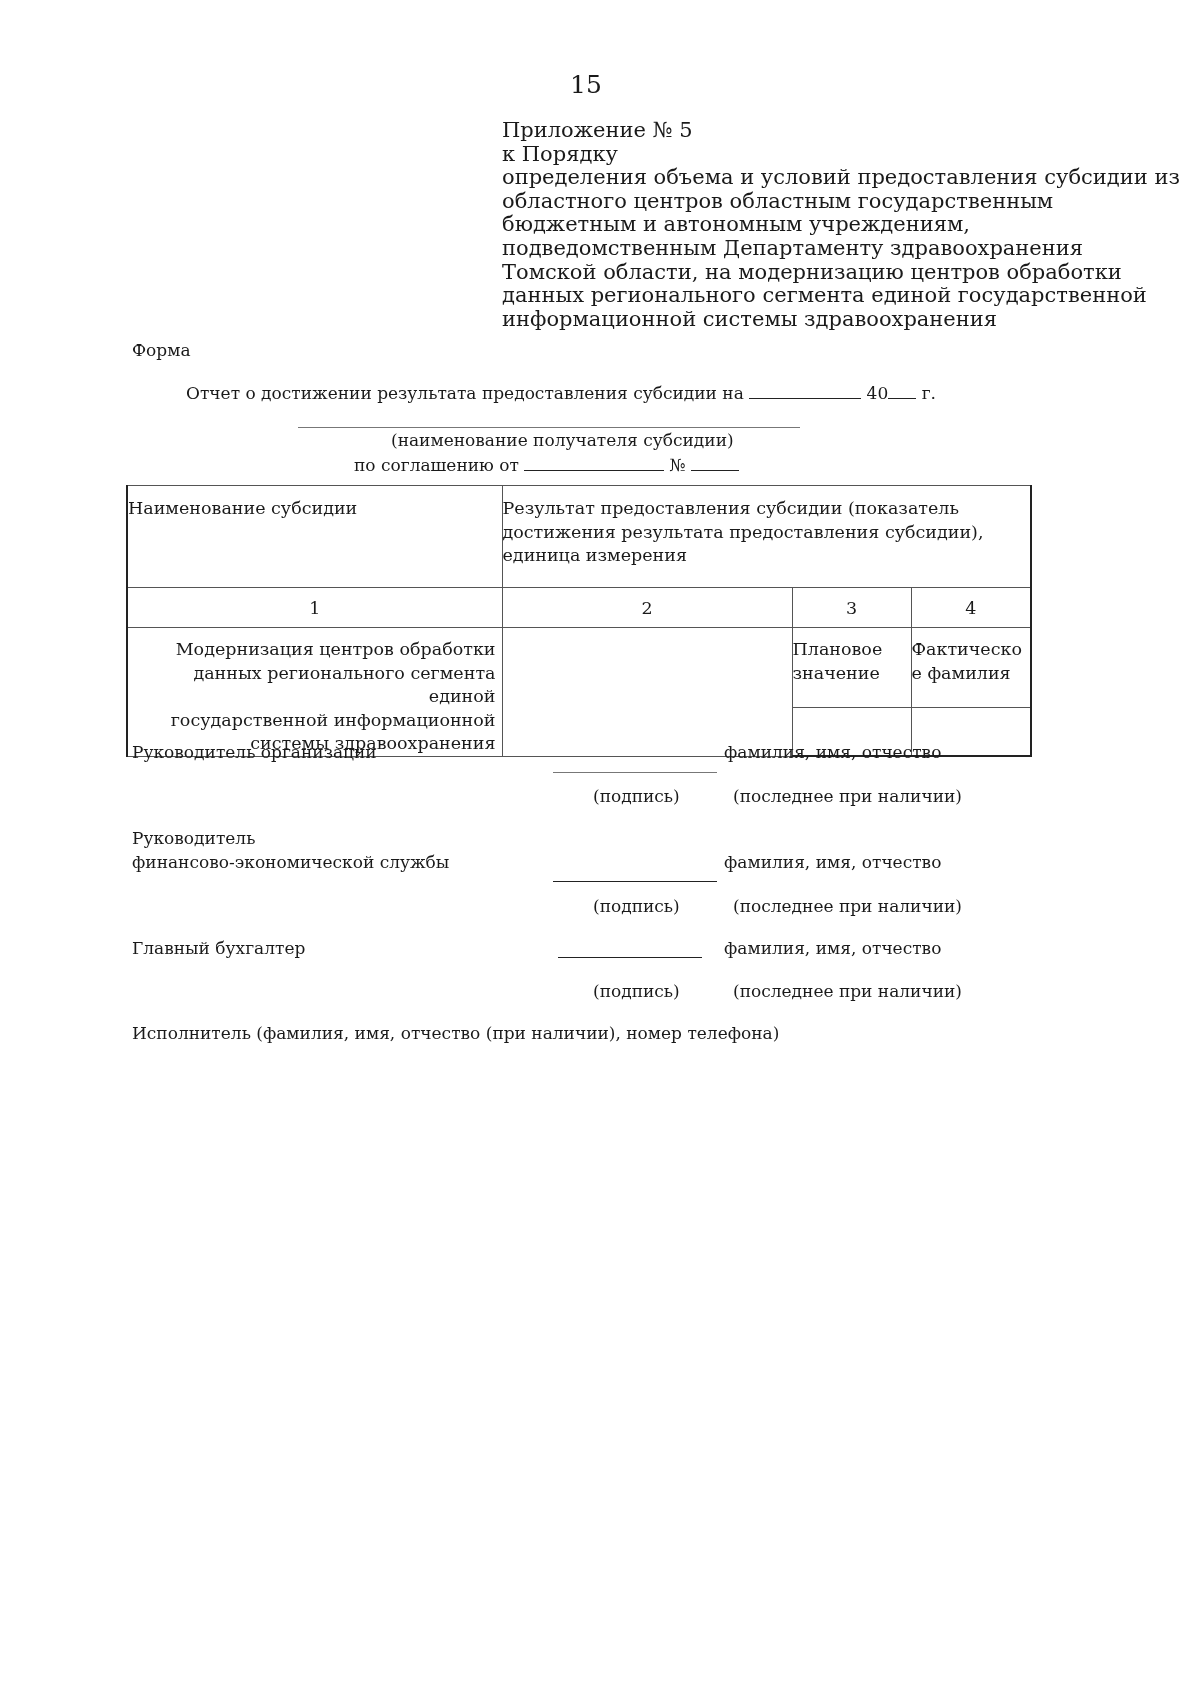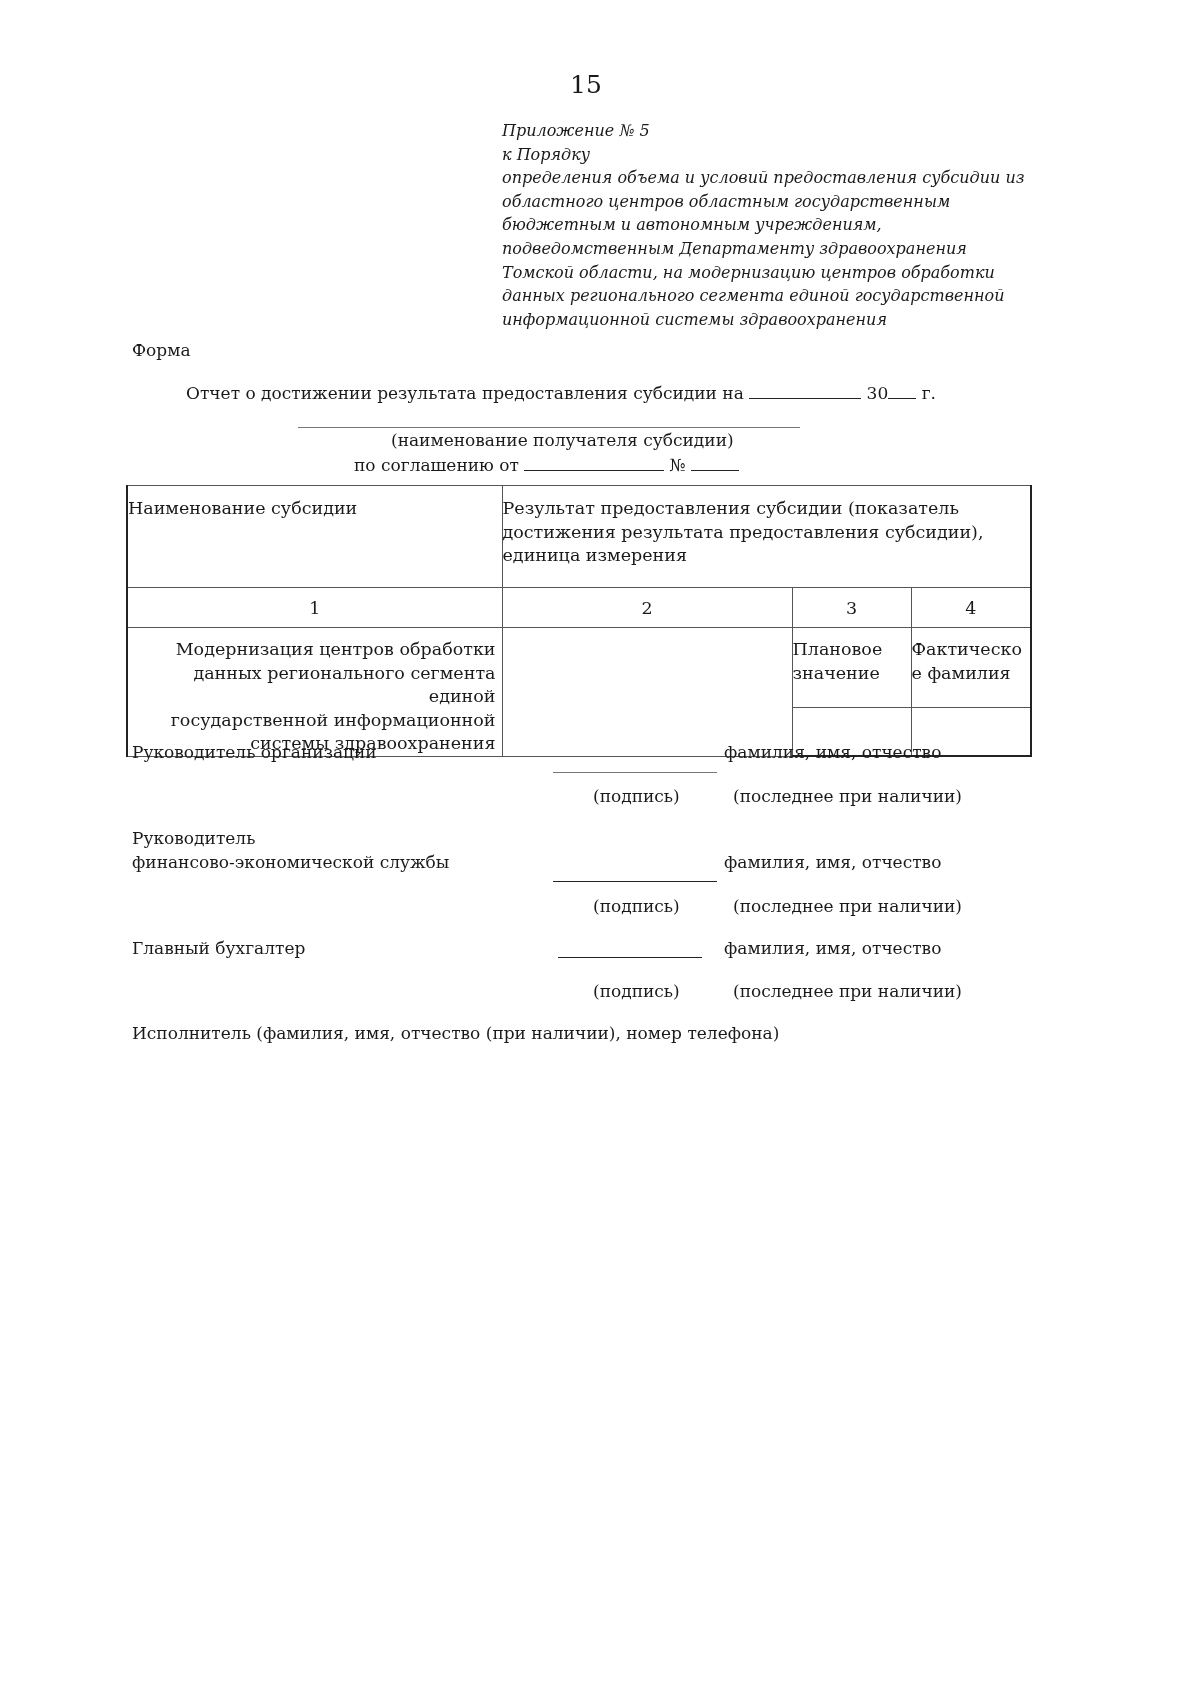--- a/index.html
+++ b/index.html
@@ -3,21 +3,21 @@
   <meta charset="utf-8">
   <style>
     html, body { margin: 0; padding: 0; background: #ffffff; }
     body {
       width: 1200px; height: 1698px; position: relative; overflow: hidden;
       font-family: "DejaVu Serif", "Liberation Serif", serif;
       color: #1a1a1a; font-size: 17px;
     }
     .abs { position: absolute; white-space: nowrap; line-height: 1; }
     .page-num { left: 570px; top: 72px; font-size: 25px; }
-    .appendix { position: absolute; left: 502px; top: 119px; font-size: 16px; line-height: 23.6px; font-style: italic; }
+    .appendix { position: absolute; left: 502px; top: 119px; font-size: 21px; line-height: 23.6px; }
     .appendix div { white-space: nowrap; }
     .forma { left: 132px; top: 342px; }
     .title { left: 186px; top: 384px; }
     .blank { display: inline-block; border-bottom: 1.5px solid #222; vertical-align: baseline; height: 14px; }
     .rule { position: absolute; left: 298px; top: 427px; width: 502px; height: 0; border-top: 1.5px solid #777; }
     .recipient-caption { left: 383px; top: 432px; margin-left: 8px; }
     .agreement { left: 354px; top: 456px; }
 
     table.report {
       position: absolute; left: 126px; top: 485px; width: 904px;
@@ -55,21 +55,21 @@
   <div>Томской области, на модернизацию центров обработки</div>
   <div>данных регионального  сегмента единой государственной</div>
   <div>информационной системы здравоохранения</div>
 </div>
 
 <div class="abs forma">Форма</div>
 
 <div class="abs title">
   <span>Отчет о достижении результата предоставления субсидии на</span>
   <span class="blank" style="width:112px"></span>
-  <span>30</span><span class="blank" style="width:28px"></span>
+  <span>40</span><span class="blank" style="width:28px"></span>
   <span>г.</span>
 </div>
 
 <div class="rule"></div>
 <div class="abs recipient-caption">(наименование получателя субсидии)</div>
 
 <div class="abs agreement">
   <span>по соглашению от</span>
   <span class="blank" style="width:140px"></span>
   <span>№</span>

